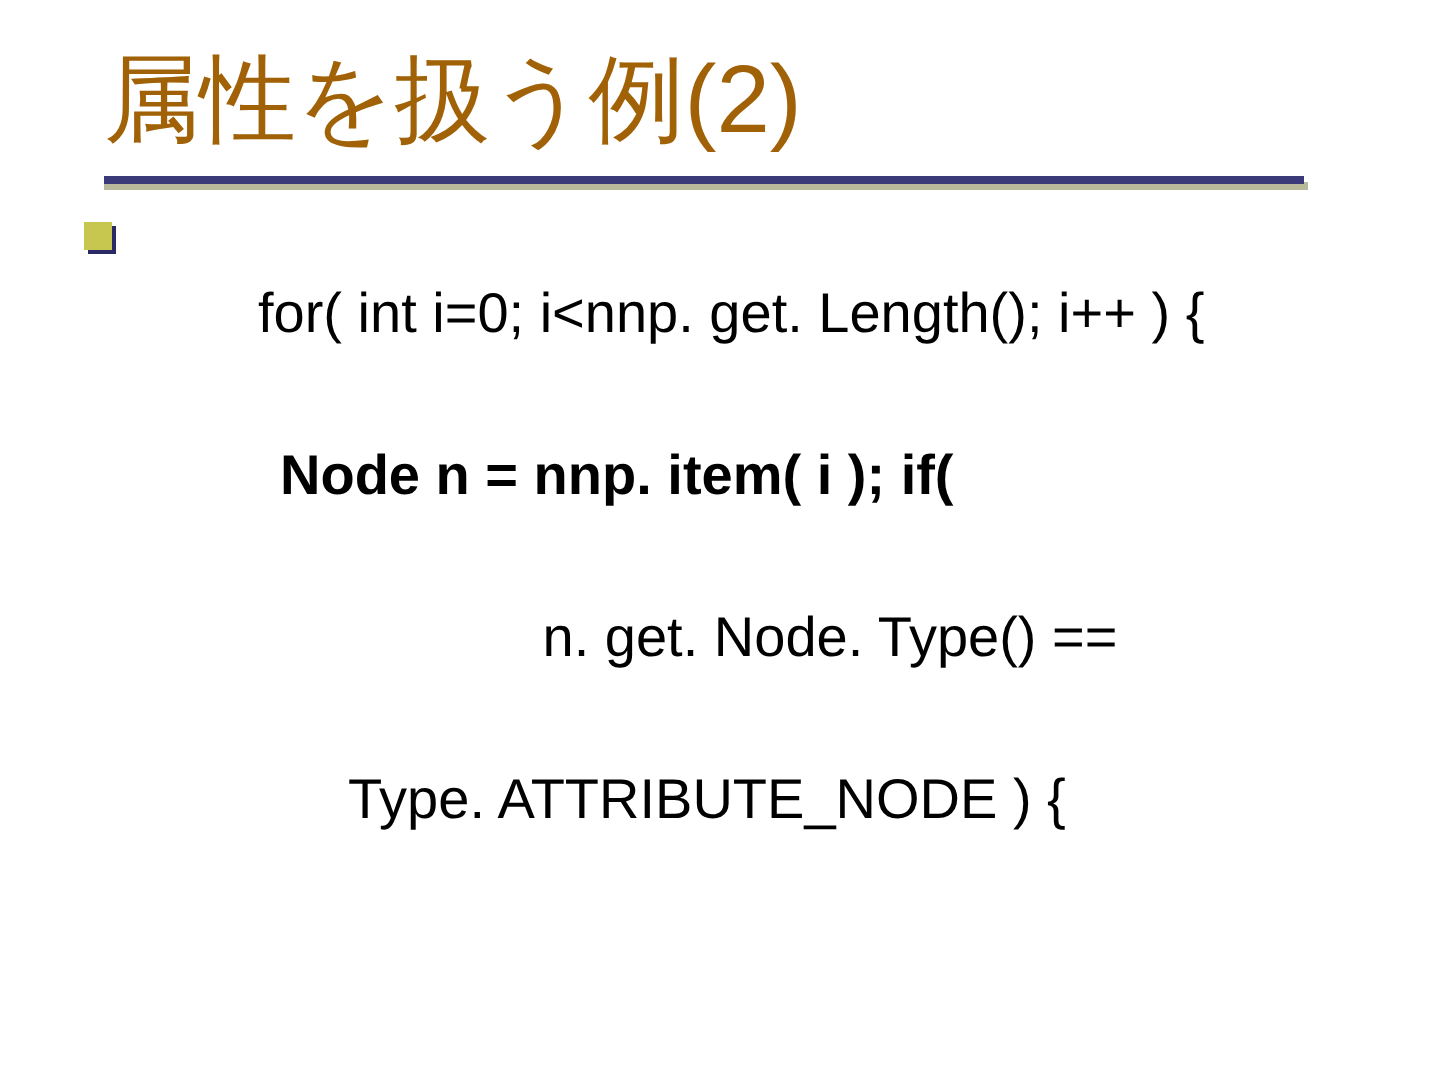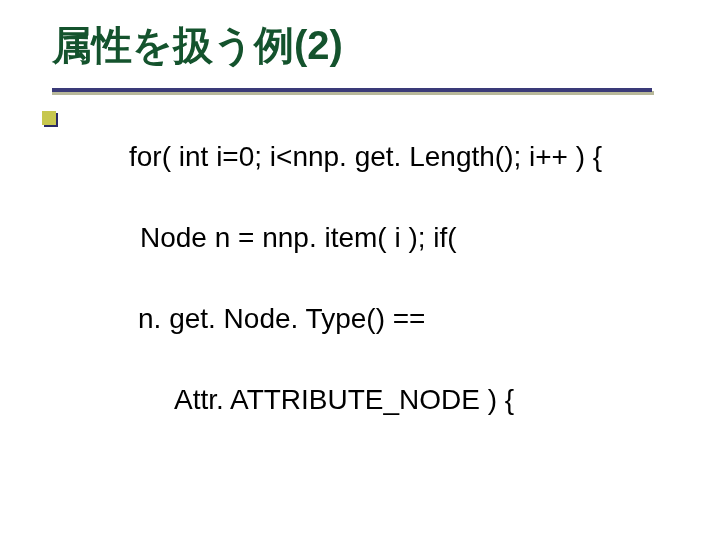--- a/index.html
+++ b/index.html
@@ -17,23 +17,23 @@
     height: 540px;
     box-sizing: border-box;
   }
   .title-wrap {
     position: absolute;
     left: 52px;
     top: 18px;
     width: 620px;
   }
   .title {
-    font-size: 40px;
-    color: #14532d;
-    font-weight: 700;
+    font-size: 48px;
+    color: #a16207;
+    font-weight: 400;
     letter-spacing: 0px;
     white-space: nowrap;
   }
   .title-line-shadow {
     position: absolute;
     left: 0;
     top: 73px;
     width: 602px;
     height: 4px;
     background: #b8b89a;
@@ -60,41 +60,41 @@
     left: 112px;
     top: 96px;
     width: 580px;
     font-size: 28px;
     line-height: 1.45;
     color: #000000;
     font-family: "Meiryo", "Arial", sans-serif;
     white-space: pre;
   }
   .l1  { margin-left: 17px; }
-  .l2  { margin-left: 28px; }
-  .l2b { margin-left: 26px; }
+  .l2  { margin-left: 28px; font-weight: bold; }
+  .l2b { margin-left: 26px; text-align: center; }
   .l3  { margin-left: 62px; }
 </style>
 </head>
 <body>
 
 <div class="slide">
 
   <div class="title-wrap">
     <div class="title">属性を扱う例(2)</div>
     <div class="title-line-shadow"></div>
     <div class="title-line"></div>
   </div>
 
   <div class="bullet"></div>
 
   <div class="code">
 <div class="l1">for( int i=0; i&lt;nnp. get. Length(); i++ ) {</div>
 <div class="l2">Node n = nnp. item( i ); if(</div>
 <div class="l2b">n. get. Node. Type() ==</div>
-<div class="l3">Attr. ATTRIBUTE_NODE ) {</div>
+<div class="l3">Type. ATTRIBUTE_NODE ) {</div>
 
 
 
 
   </div>
 
 </div>
 
 </body></html>

